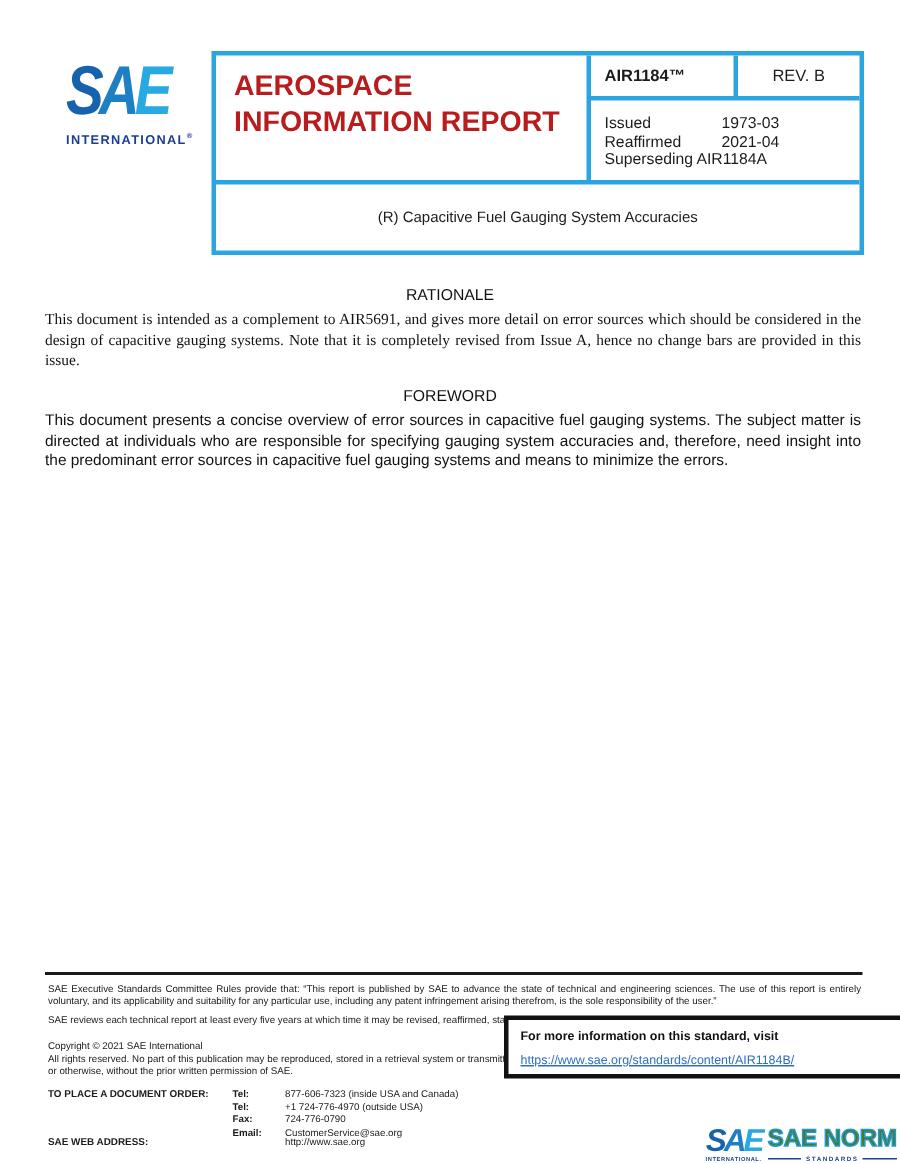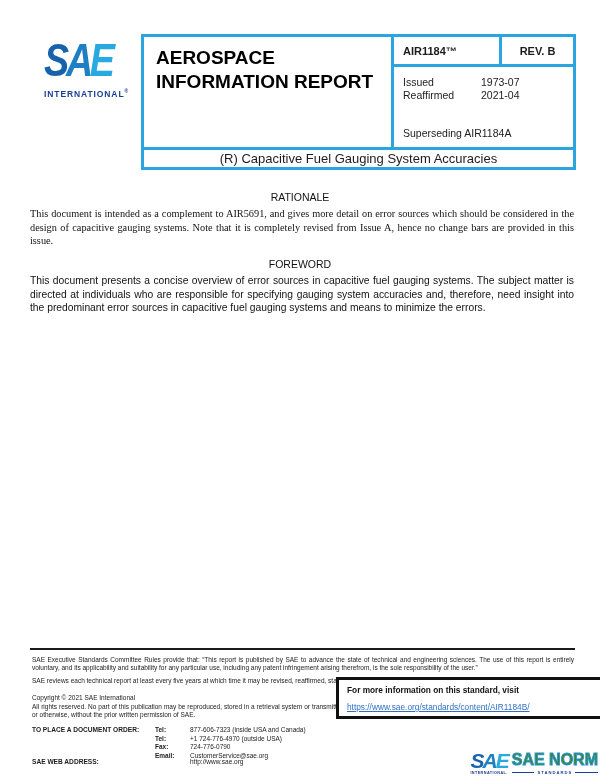--- a/index.html
+++ b/index.html
@@ -29,37 +29,37 @@
   
   .header-table {
     position:absolute; left:141px; top:34px; width:435px; height:136px;
     border:3px solid #2aa5df; display:flex; flex-direction:column;
     background:#fff;
   }
   .ht-top { display:flex; flex:1; min-height:0; }
   .ht-left {
     width:250px; border-right:3px solid #2aa5df;
     padding:9px 0 0 12px; font-weight:bold; font-size:19px; line-height:24px;
-    color:#000000;
+    color:#b91c1c;
   }
   .ht-right { flex:1; display:flex; flex-direction:column; min-width:0; }
   .ht-row-a { display:flex; border-bottom:3px solid #2aa5df; height:30px; }
   .ht-num { flex:1; display:flex; align-items:center; padding-left:9px; font-weight:bold; font-size:11px; }
   .ht-rev {
-    width:74px; border-left:3px solid #2aa5df;
+    width:84px; border-left:3px solid #2aa5df;
     display:flex; align-items:center; justify-content:center;
-    font-weight:bold; font-size:11px;
+    font-weight:normal; font-size:11px;
   }
   .ht-row-b { flex:1; position:relative; padding:9px 16px 0 9px; font-size:10.5px; line-height:13px; }
   .date-row { display:flex; }
   .date-label { width:78px; }
   .superseding { position:absolute; left:9px; bottom:7px; font-size:10.5px; }
   .ht-title {
-    border-top:3px solid #2aa5df; height:20px; flex:none;
-    display:flex; align-items:center; justify-content:center; font-size:13px;
+    border-top:3px solid #2aa5df; height:47px; flex:none;
+    display:flex; align-items:center; justify-content:center; font-size:10px;
   }
 
   
   .section-heading {
     position:absolute; left:0; width:600px; text-align:center;
     font-size:10.5px; color:#111;
   }
   .section-body {
     position:absolute; left:30px; width:544px; text-align:justify;
     font-size:10.3px; line-height:13.5px; color:#111;
@@ -133,21 +133,21 @@
     <div class="ht-top">
       <div class="ht-left">AEROSPACE INFORMATION REPORT</div>
       <div class="ht-right">
         <div class="ht-row-a">
           <div class="ht-num">AIR1184™</div>
           <div class="ht-rev">REV. B</div>
         </div>
         <div class="ht-row-b">
           <div class="date-row">
             <span class="date-label">Issued</span>
-            <span>1973-07</span>
+            <span>1973-03</span>
           </div>
           <div class="date-row">
             <span class="date-label">Reaffirmed</span>
             <span>2021-04</span>
           </div>
           <div class="superseding">Superseding AIR1184A</div>
         </div>
       </div>
     </div>
     <div class="ht-title">(R) Capacitive Fuel Gauging System Accuracies</div>

